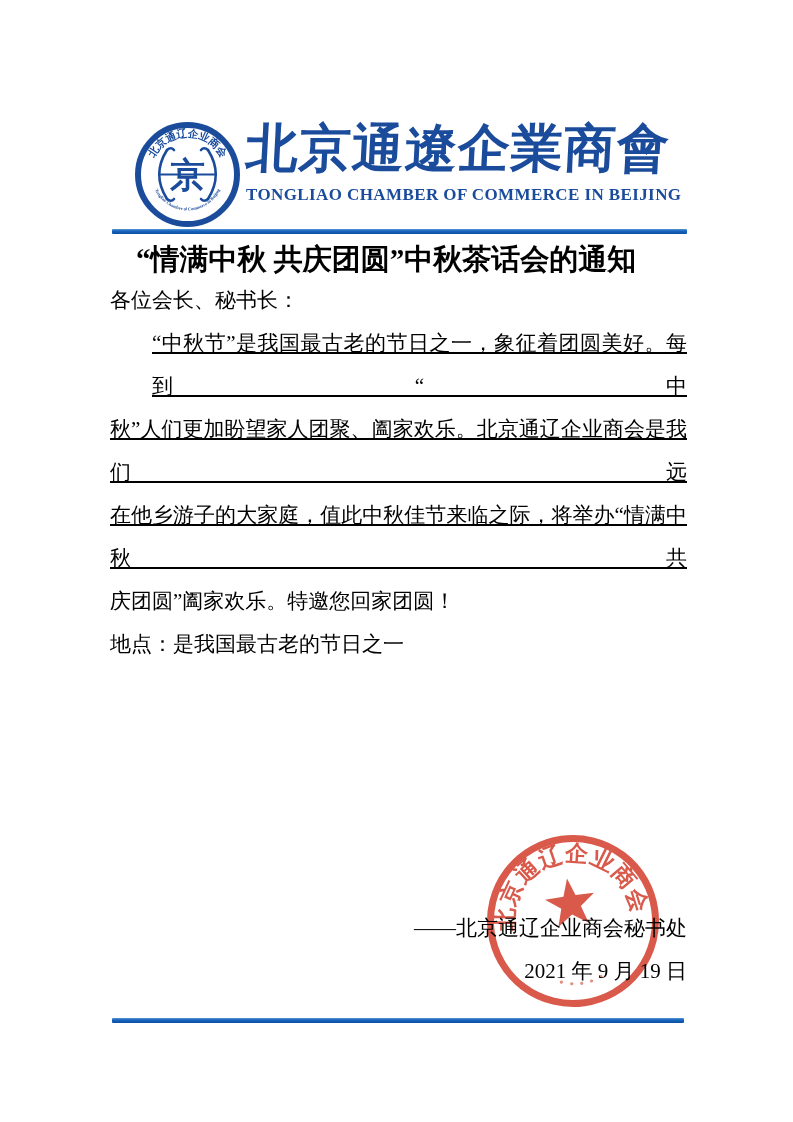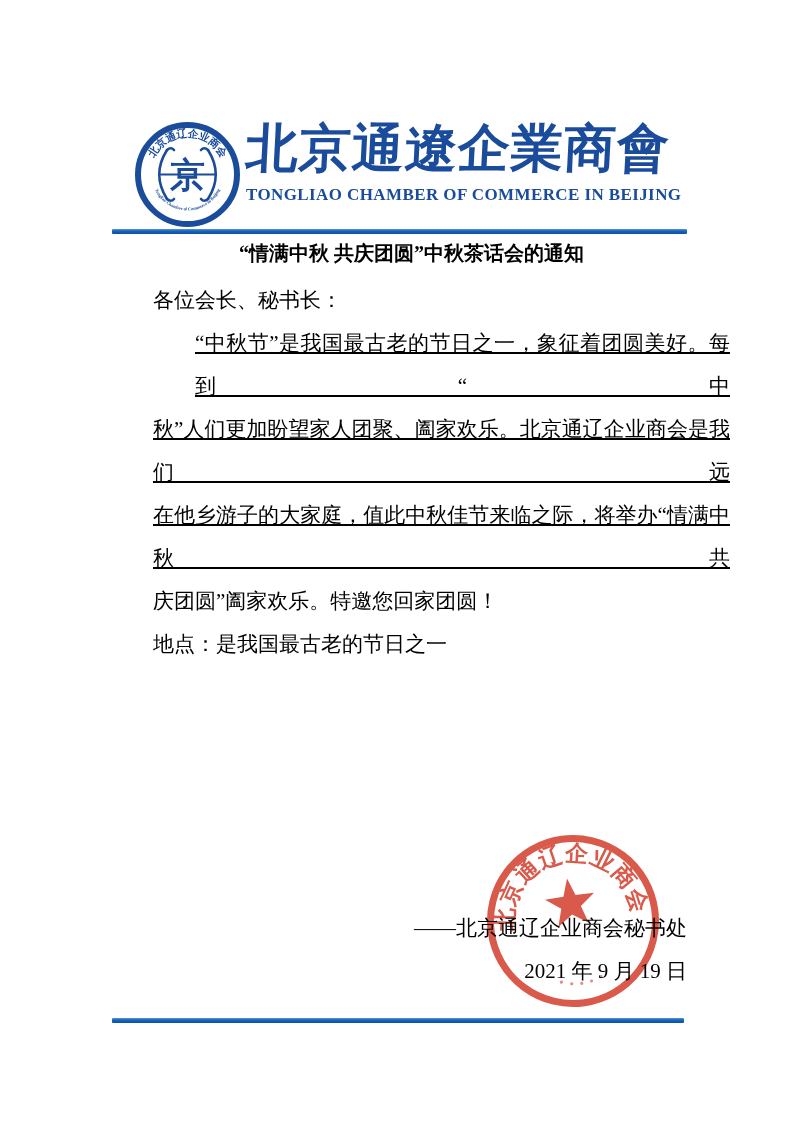--- a/index.html
+++ b/index.html
@@ -56,36 +56,35 @@
   }
   .rule-top   { left: 112px; top: 229px;  width: 575px; }
   .rule-bottom{ left: 112px; top: 1018px; width: 572px; }
 
   
   .title {
     position: absolute;
     left: 110px;
     top: 240px;
     width: 577px;
-    font-size: 20px;
+    font-size: 29px;
     font-weight: bold;
-    text-align: center;
     text-indent: 26px;
     white-space: nowrap;
     color: #000000;
   }
   .body-text {
     position: absolute;
     left: 110px;
     top: 279px;
     width: 577px;
     font-size: 21px;
     line-height: 43px;
   }
-  .body-text .line { width: 100%; margin-left: 43px; }
+  .body-text .line { width: 100%; }
   .fill { text-align: justify; text-align-last: justify; text-decoration: underline; }
   .indent { padding-left: 42px; }
 
   
   .sign-block {
     position: absolute;
     top: 907px;
     right: 106px;
     text-align: right;
     font-size: 21px;

